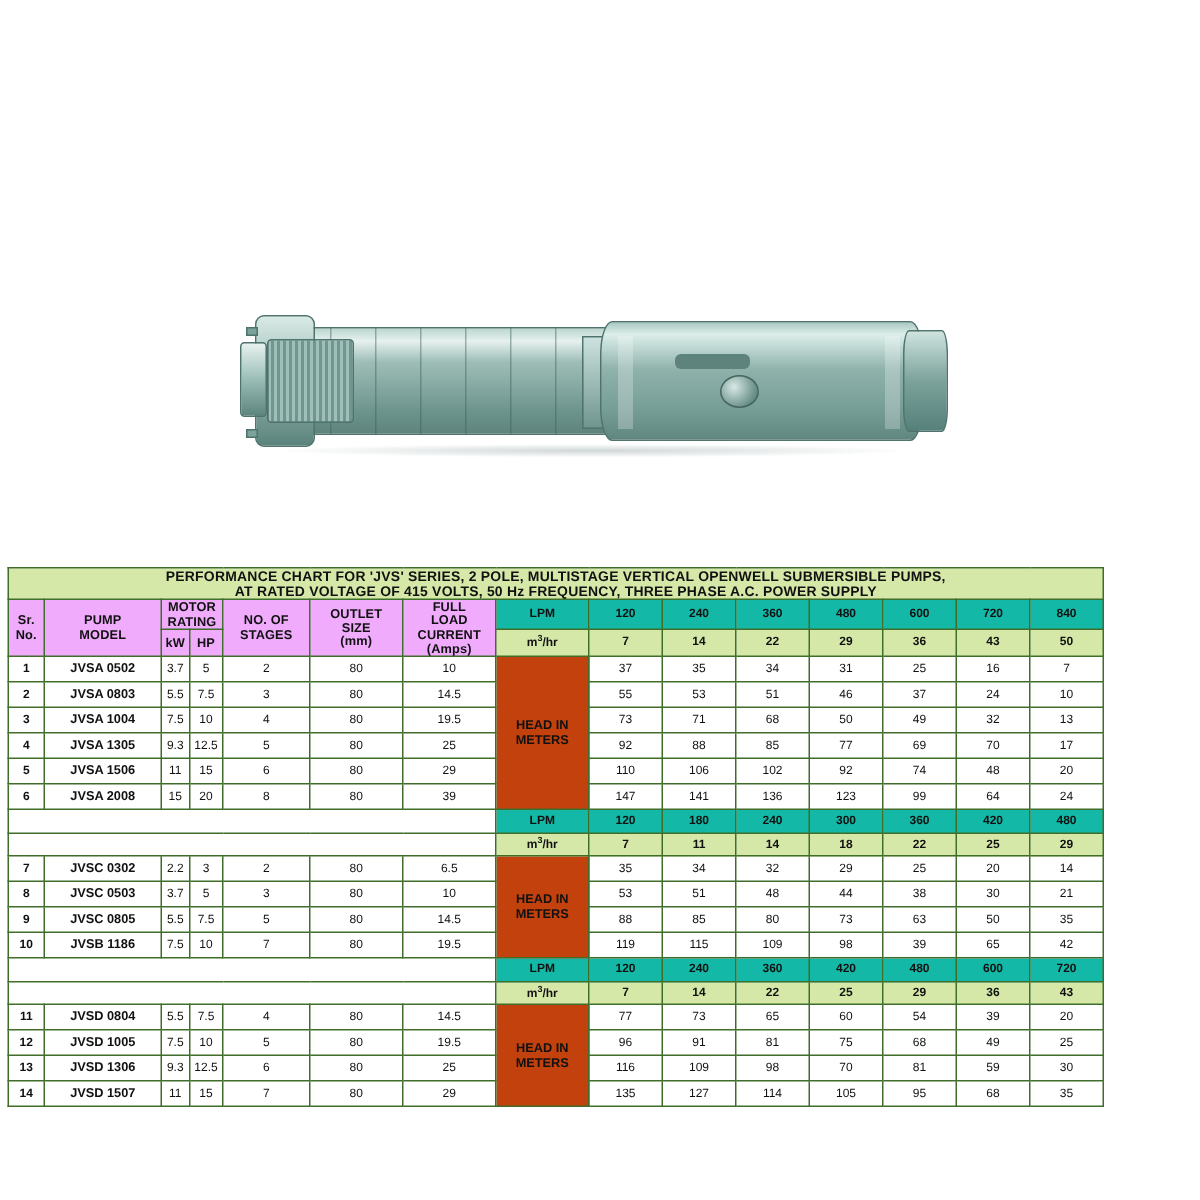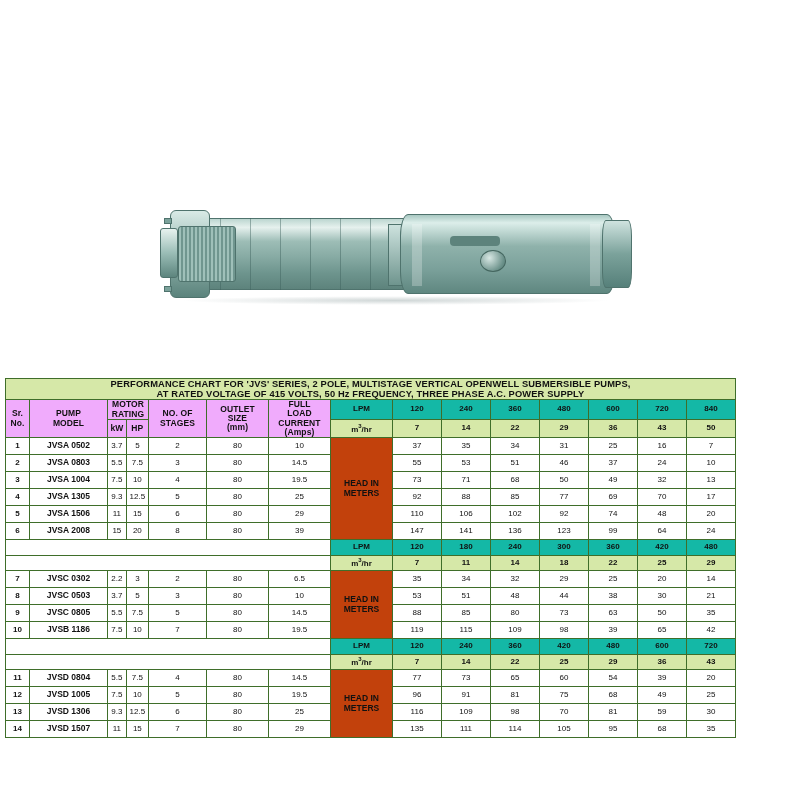--- a/index.html
+++ b/index.html
@@ -543,21 +543,21 @@
       </tr>
       <tr class="dat">
         <td class="srno">14</td>
         <td class="model">JVSD 1507</td>
         <td>11</td>
         <td>15</td>
         <td>7</td>
         <td>80</td>
         <td>29</td>
         <td>135</td>
-        <td>111</td>
+        <td>127</td>
         <td>114</td>
         <td>105</td>
         <td>95</td>
         <td>68</td>
         <td>35</td>
       </tr>
     </tbody>
   </table>
 
 </div>

